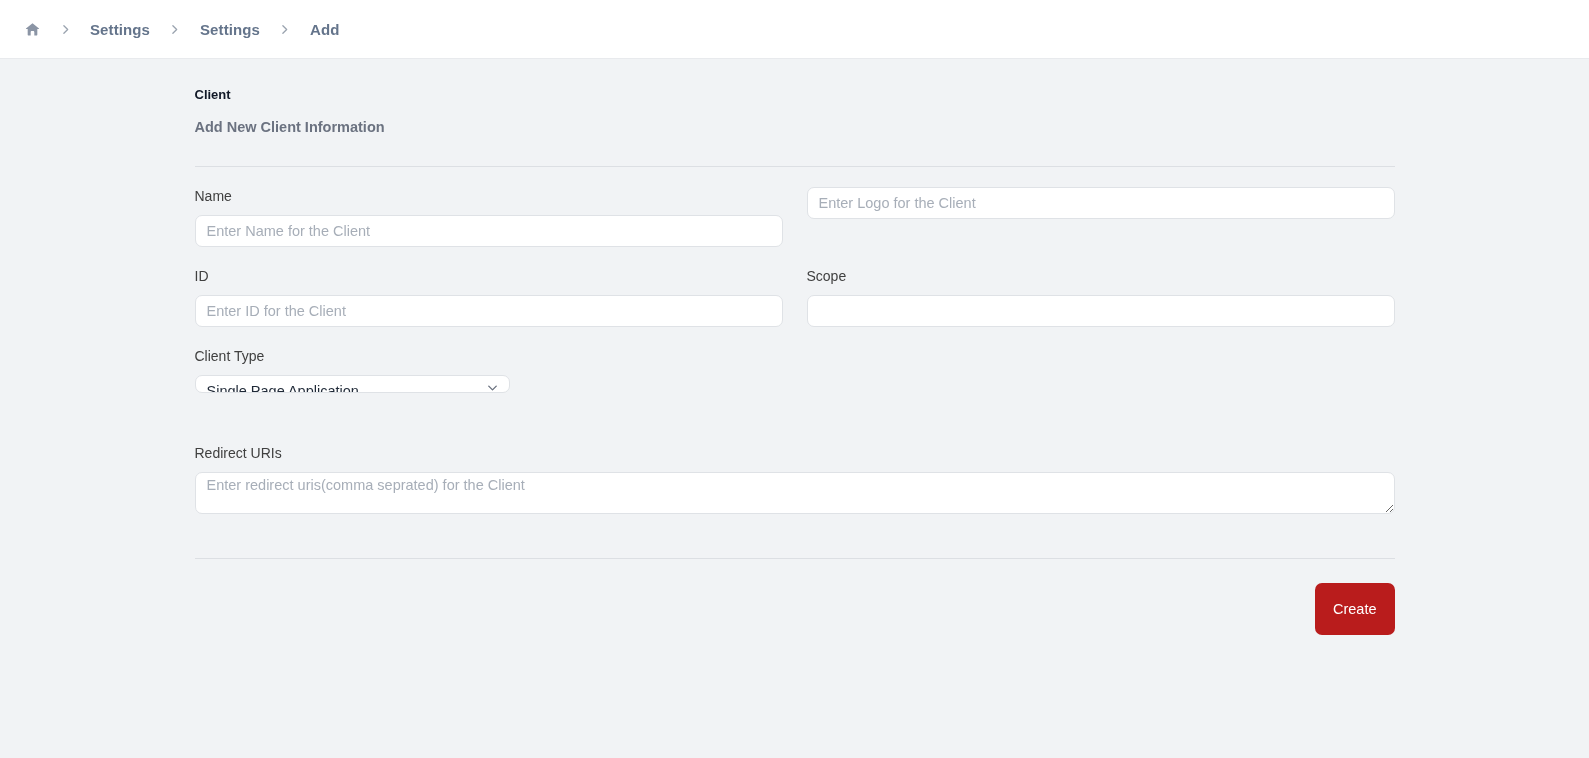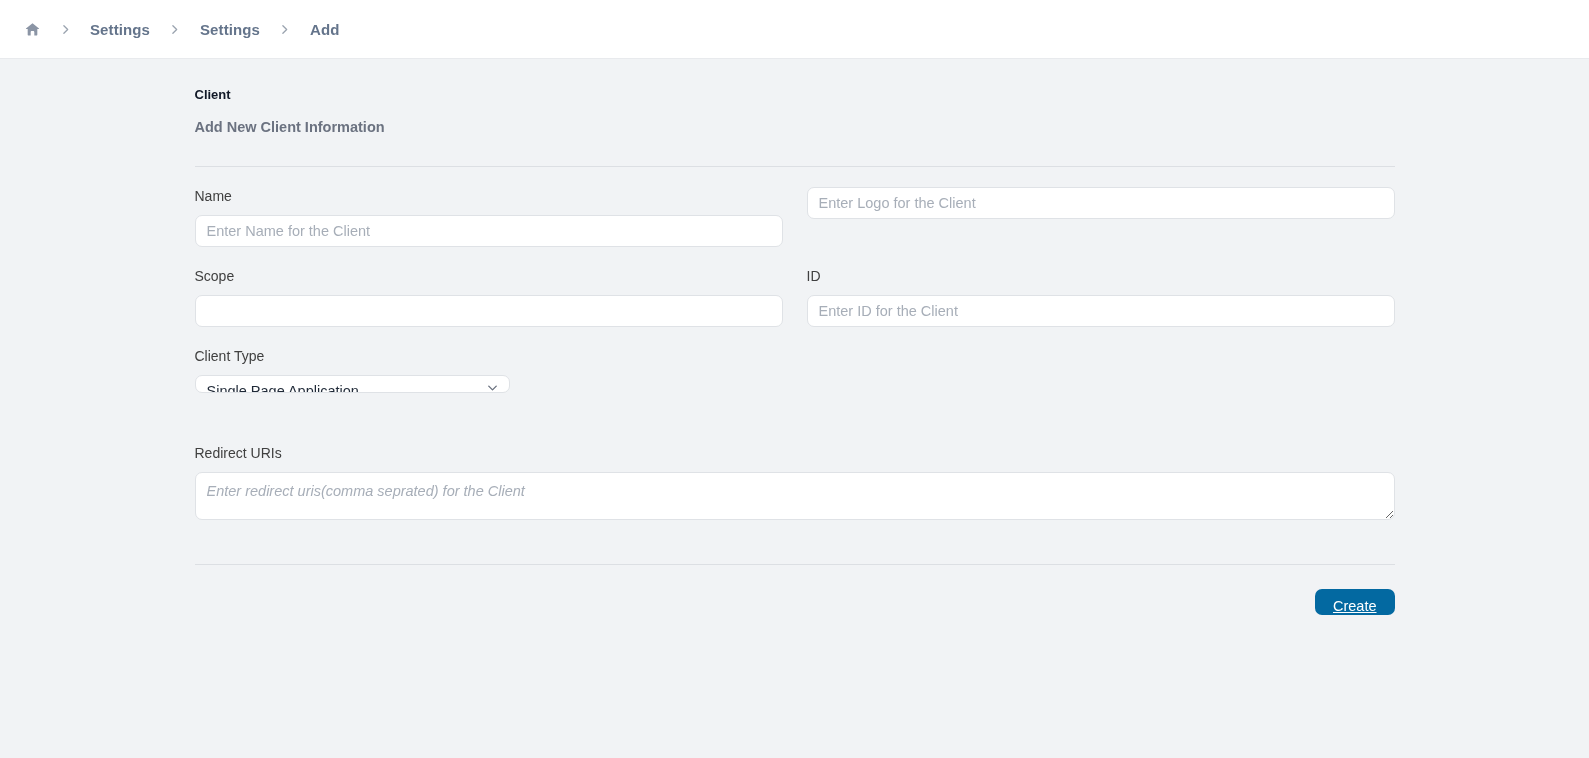--- a/index.html
+++ b/index.html
@@ -155,47 +155,45 @@
     position: absolute;
     right: 10px;
     top: 50%;
     transform: translateY(-50%);
     pointer-events: none;
     color: #6b7280;
     display: flex;
   }
 
   .textarea {
-    height: 48px;
-    padding: 9px 11px;
+    height: 42px;
+    padding: 3px 11px;
     resize: vertical;
     line-height: 19px;
     display: block;
-    font-style: italic;
   }
 
   .row.redirect { margin-top: 44px; }
 
   .actions {
     display: flex;
     justify-content: flex-end;
     margin-top: 24px;
   }
   .btn-create {
-    background: #0369a1;
+    background: #b91c1c;
     color: #ffffff;
     border: none;
     border-radius: 7px;
     font-family: "Liberation Sans", sans-serif;
     font-size: 14.5px;
-    height: 26px;
+    height: 52px;
     padding: 0 18px;
     cursor: pointer;
     line-height: 34px;
-    text-decoration: underline;
   }
 </style>
 </head>
 <body>
 
 <div class="topbar">
   <nav class="breadcrumb">
     <span class="home-icon" title="Home">
       <svg width="17" height="17" viewBox="0 0 24 24" fill="currentColor" aria-hidden="true">
         <path d="M12 3.2 2.8 10.6c-.35.28-.15.84.3.84H5.2v8.1c0 .45.36.81.81.81h3.43v-4.62c0-.8.65-1.45 1.45-1.45h2.22c.8 0 1.45.65 1.45 1.45v4.62h3.43c.45 0 .81-.36.81-.81v-8.1h2.1c.45 0 .65-.56.3-.84L12 3.2z"></path>
@@ -241,26 +239,26 @@
         <label class="field-label">Name</label>
         <input class="input" type="text" placeholder="Enter Name for the Client" style="">
       </div>
       <div class="col">
         <input class="input" type="text" placeholder="Enter Logo for the Client" style="">
       </div>
     </div>
 
     <div class="row">
       <div class="col">
+        <label class="field-label">ID</label>
+        <input class="input" type="text" placeholder="Enter ID for the Client" style="">
+      </div>
+      <div class="col">
         <label class="field-label">Scope</label>
         <input class="input" type="text" placeholder="" style="">
-      </div>
-      <div class="col">
-        <label class="field-label">ID</label>
-        <input class="input" type="text" placeholder="Enter ID for the Client" style="">
       </div>
     </div>
 
     <div class="row">
       <div class="col narrow">
         <label class="field-label">Client Type</label>
         <div class="select-wrap">
           <select class="select">
             <option>Single Page Application</option>
           </select>

